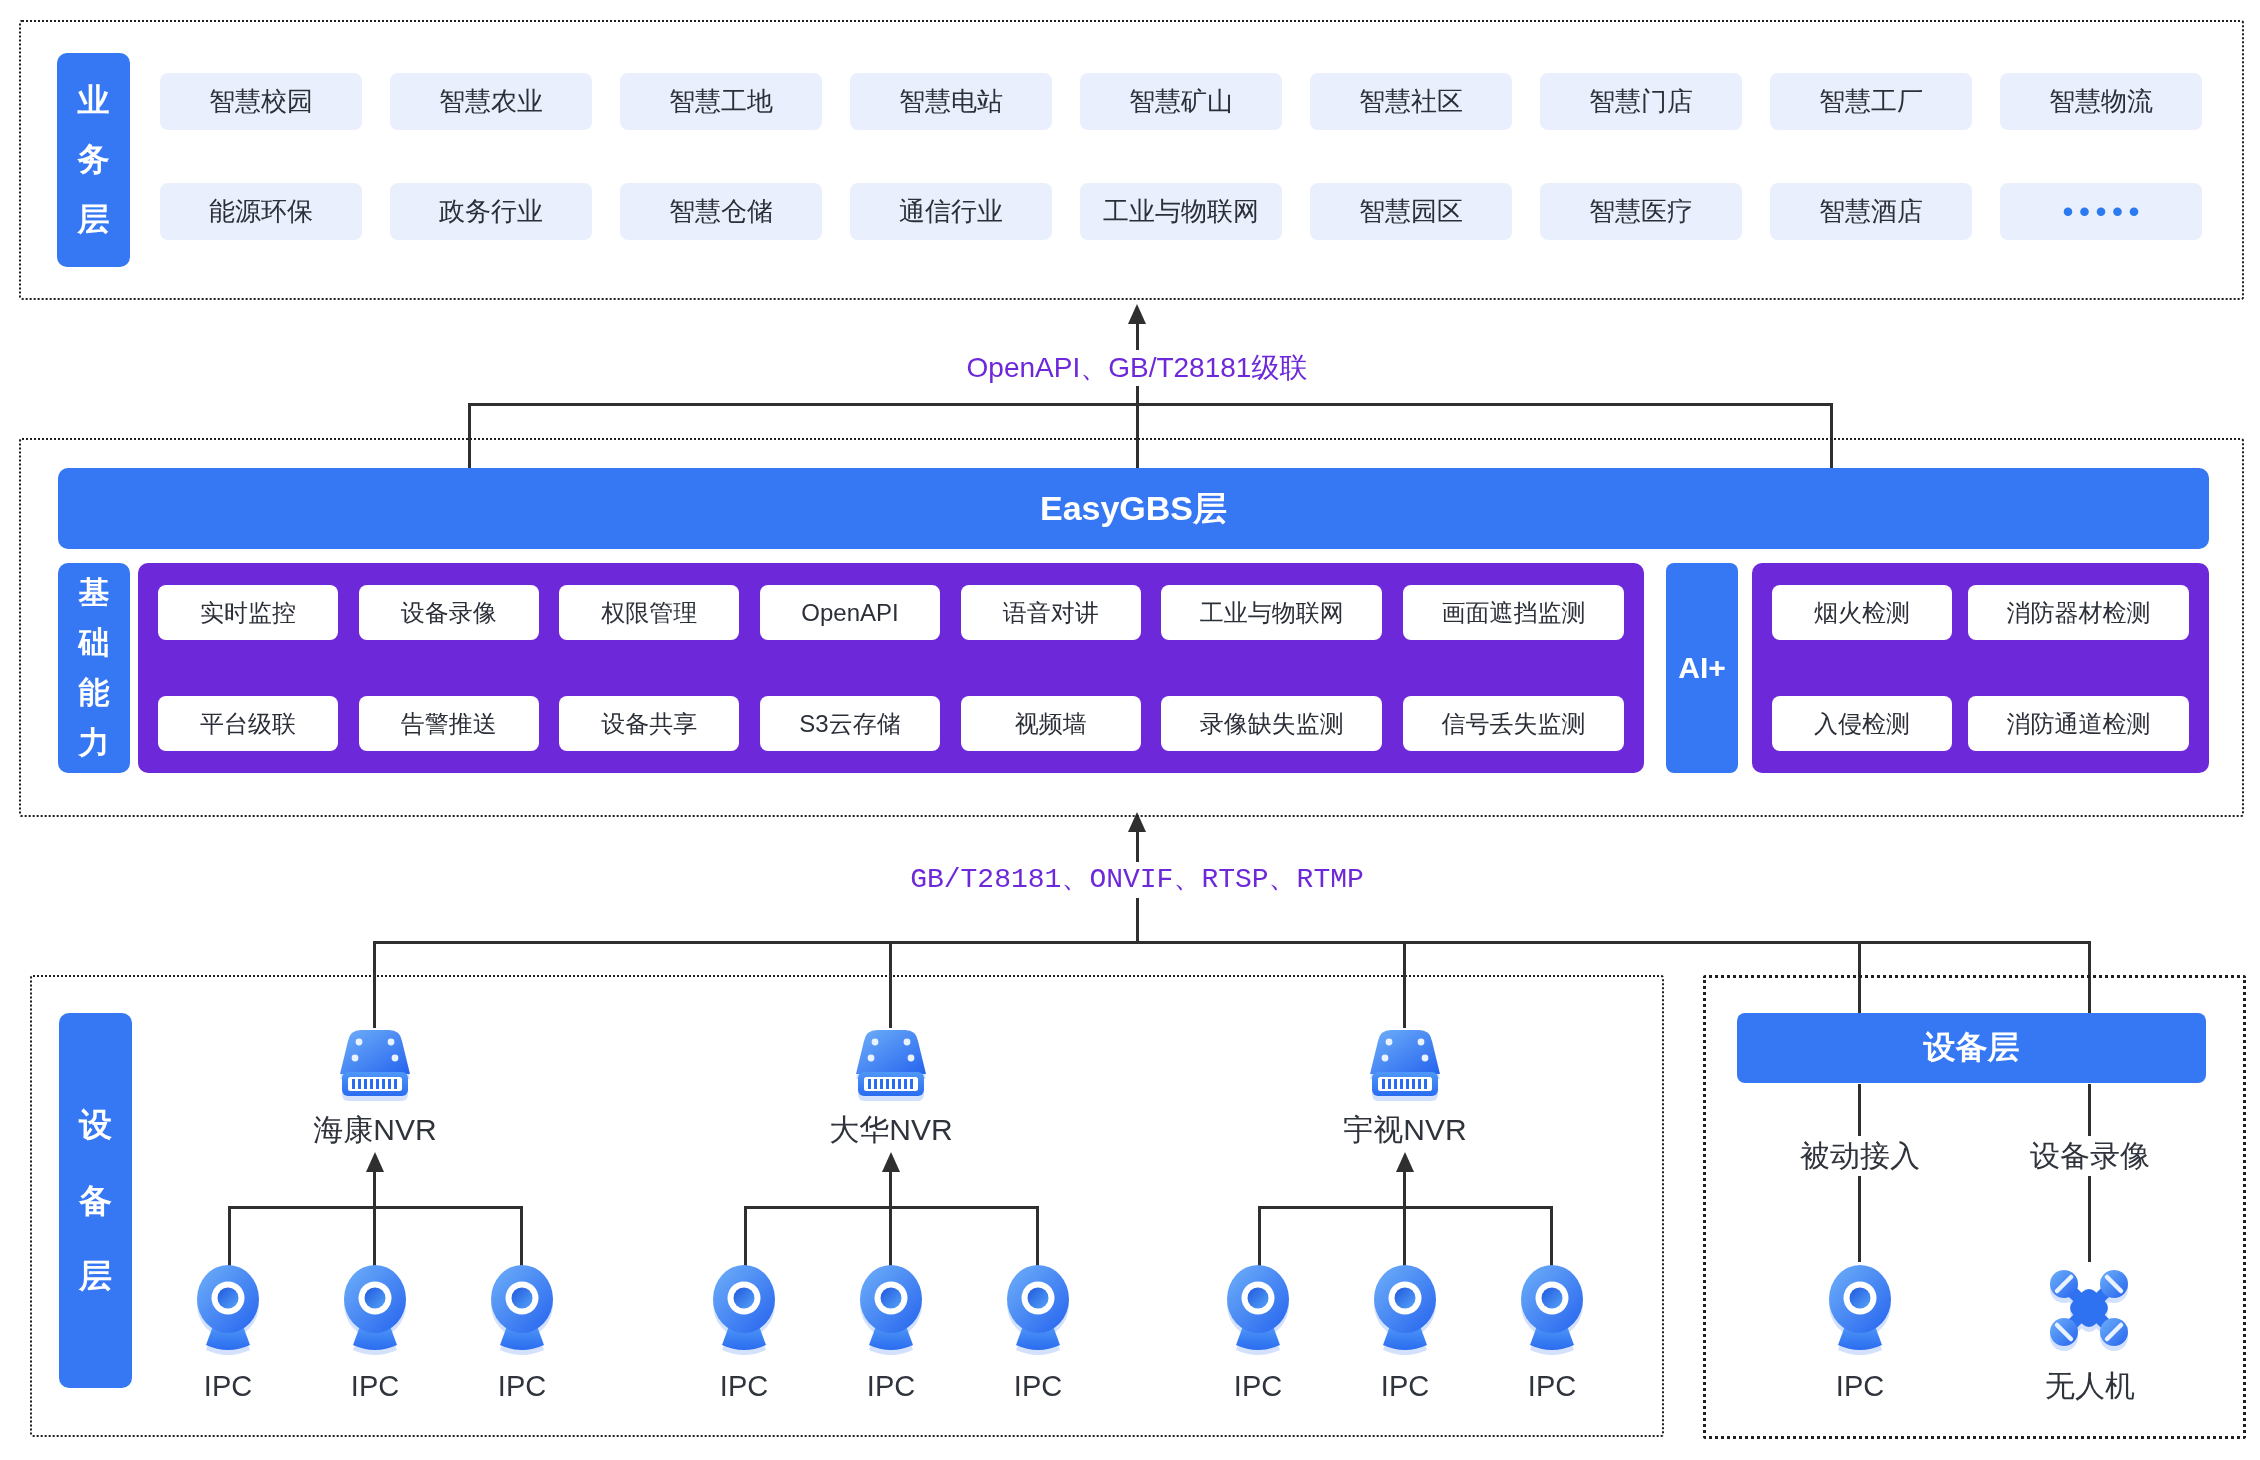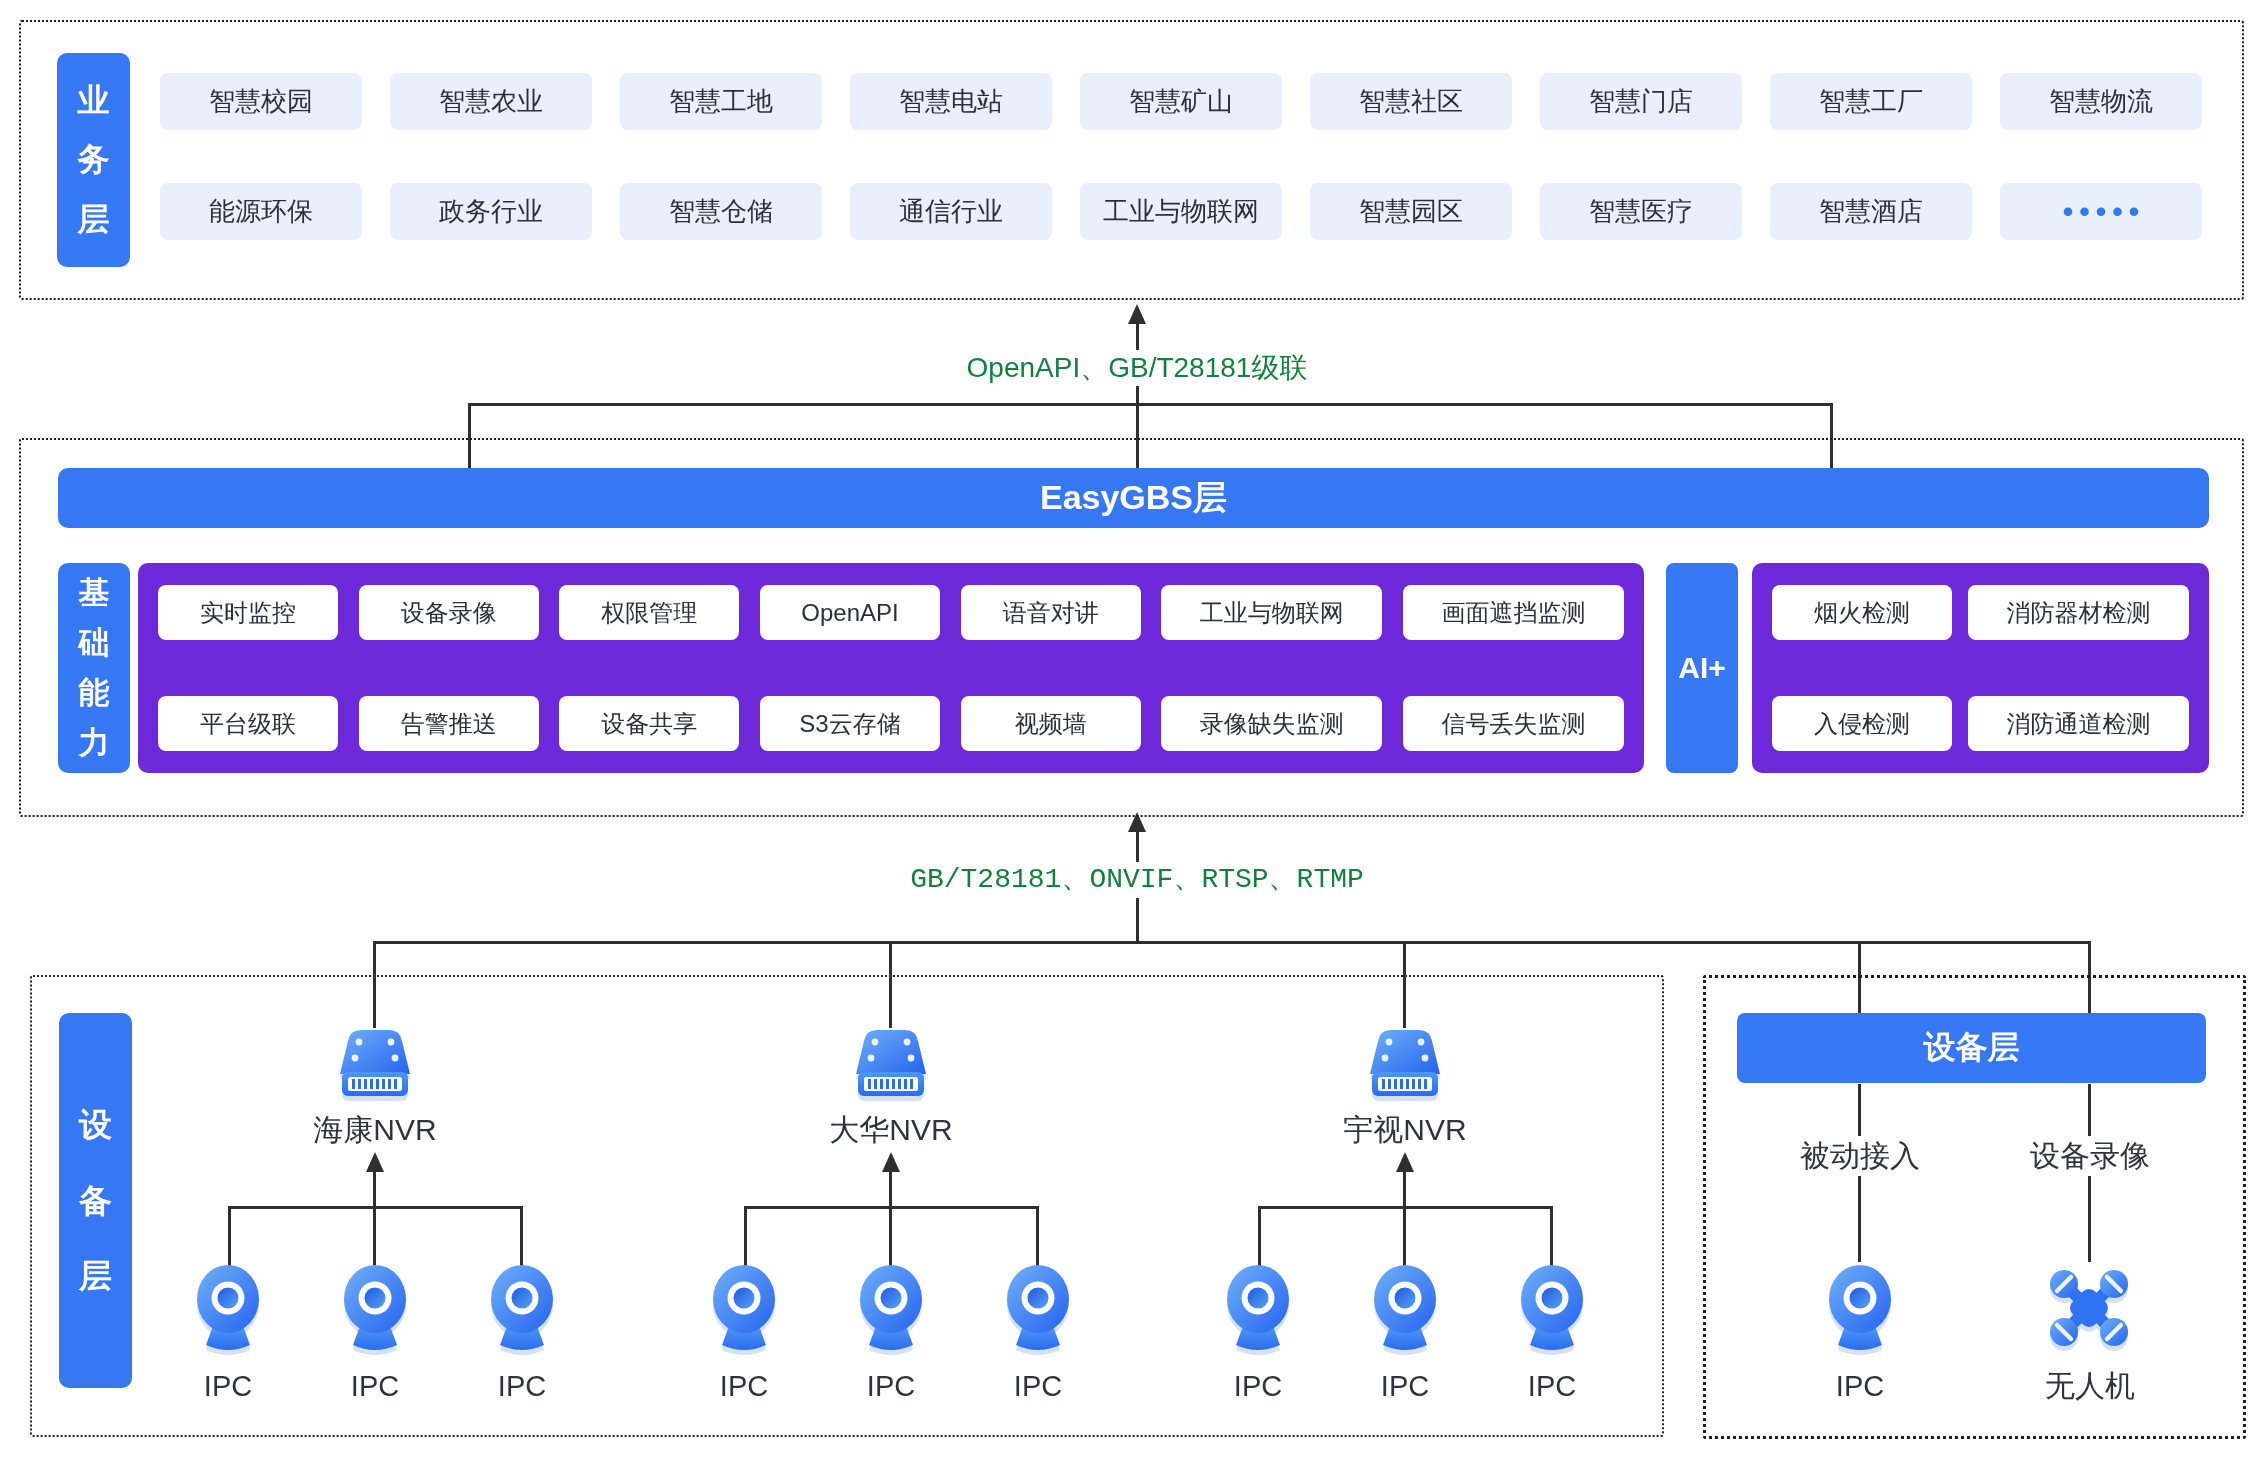--- a/index.html
+++ b/index.html
@@ -34,21 +34,21 @@
          display:flex;align-items:center;justify-content:center;font-size:24px;color:#2b2f38;}
   .wchip.wide{width:221px;}
 
   
   .vline{position:absolute;width:3px;background:#2f2f2f;z-index:1;}
   .hline{position:absolute;height:3px;background:#2f2f2f;z-index:1;}
   .arrow-up{position:absolute;width:0;height:0;z-index:1;
             border-left:9px solid transparent;border-right:9px solid transparent;
             border-bottom:20px solid #2f2f2f;}
 
-  .linktext{position:absolute;text-align:center;font-size:28px;color:#15803d;z-index:2;
+  .linktext{position:absolute;text-align:center;font-size:28px;color:#6d28d9;z-index:2;
             height:36px;line-height:36px;background:#fff;}
 
   .caption{position:absolute;text-align:center;font-size:30px;color:#2f333b;z-index:3;height:36px;line-height:36px;}
   .caption.small{font-size:29px;}
 
   .devicon{position:absolute;z-index:3;filter:drop-shadow(0 5px 0 rgba(54,119,243,.22));}
 
   .nvr-group{position:absolute;top:0;left:0;width:400px;height:0;z-index:2;}
   .nvr-group>*{z-index:inherit;}
 </style>
@@ -106,21 +106,21 @@
 
   <div class="arrow-up" style="left:1128px;top:304px;"></div>
   <div class="vline" style="left:1136px;top:320px;height:32px;"></div>
   <div class="linktext" style="left:737px;top:350px;width:800px;">OpenAPI、GB/T28181级联</div>
   <div class="vline" style="left:1136px;top:386px;height:84px;"></div>
   <div class="hline" style="left:468px;top:403px;width:1365px;"></div>
   <div class="vline" style="left:468px;top:403px;height:67px;"></div>
   <div class="vline" style="left:1830px;top:403px;height:67px;"></div>
 
   <div class="dbox" style="left:19px;top:438px;width:2221px;height:375px;"></div>
-  <div class="bar" style="left:58px;top:468px;width:2151px;height:60px;font-size:34px;">
+  <div class="bar" style="left:58px;top:468px;width:2151px;height:81px;font-size:34px;">
     <span>EasyGBS层</span>
   </div>
   <div class="vlabel tight" style="left:58px;top:563px;width:72px;height:210px;">
     <span>基础能力</span>
   </div>
 
   <div class="panel" style="left:138px;top:563px;width:1506px;height:210px;">
     <div class="prow">
       <div class="wchip">实时监控</div>
       <div class="wchip">设备录像</div>

